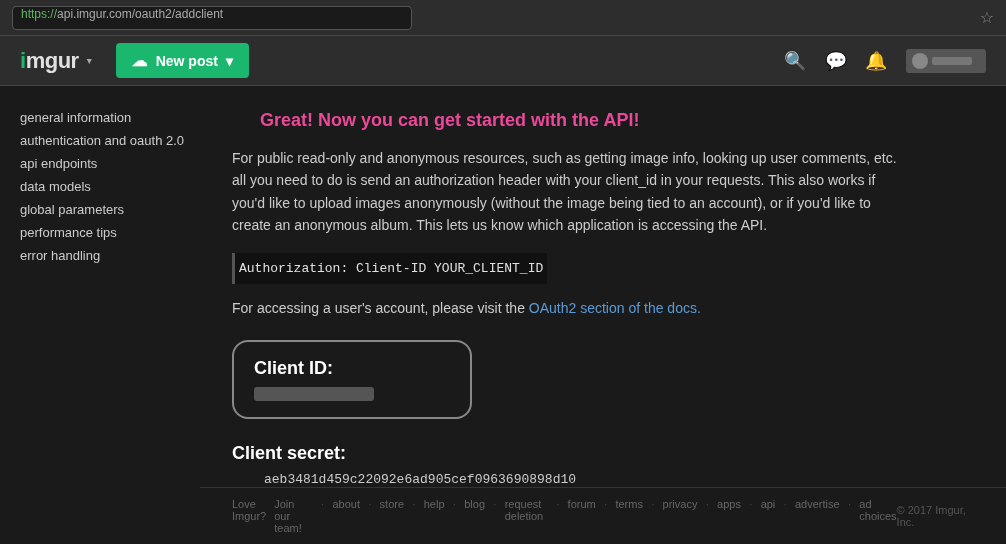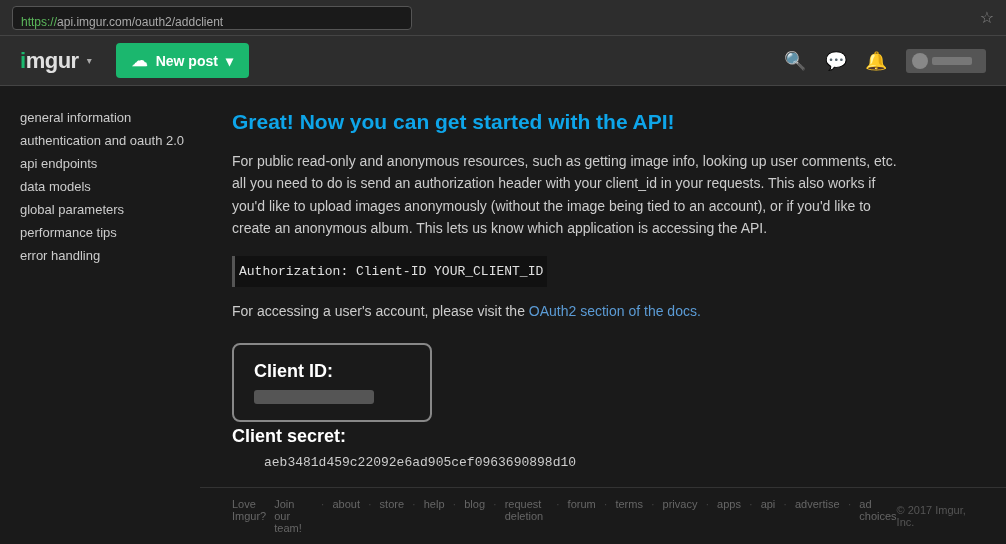--- a/index.html
+++ b/index.html
@@ -22,21 +22,21 @@
       padding: 0 12px;
       border-bottom: 1px solid #444;
     }
     .url-bar {
       background: #1a1a1a;
       border: 1px solid #555;
       border-radius: 4px;
       height: 24px;
       width: 400px;
       display: flex;
-      align-items: flex-end;
+      align-items: flex-start;
       padding: 0 8px;
       font-size: 12px;
       color: #aaa;
     }
     .url-bar .url-https { color: #5cb85c; }
     .url-bar .url-rest { color: #aaa; }
     .star-icon {
       margin-left: auto;
       color: #888;
       font-size: 16px;
@@ -127,24 +127,25 @@
 
     
     .content {
       flex: 1;
       padding: 24px 32px;
       overflow-y: auto;
       background: #1a1a1a;
     }
 
     .page-title {
-      font-size: 21px;
-      font-weight: bold;
-      color: #0ea5e9;
+      font-size: 18px;
+      font-weight: bold;
+      color: #ec4899;
       margin-bottom: 16px;
+      margin-left: 28px;
     }
 
     .description-text {
       color: #ccc;
       line-height: 1.6;
       font-size: 14px;
       max-width: 680px;
       margin-bottom: 16px;
     }
 
@@ -165,24 +166,24 @@
       margin-bottom: 24px;
     }
     .oauth-link {
       color: #5b9bd5;
       text-decoration: none;
     }
 
     
     .client-id-box {
       border: 2px solid #888;
-      border-radius: 8px;
+      border-radius: 16px;
       padding: 16px 20px;
-      width: 200px;
-      margin-bottom: 4px;
+      width: 240px;
+      margin-bottom: 24px;
       background: transparent;
     }
     .client-id-label {
       font-size: 18px;
       font-weight: bold;
       color: #fff;
       margin-bottom: 8px;
     }
     .client-id-value {
       background: #555;

